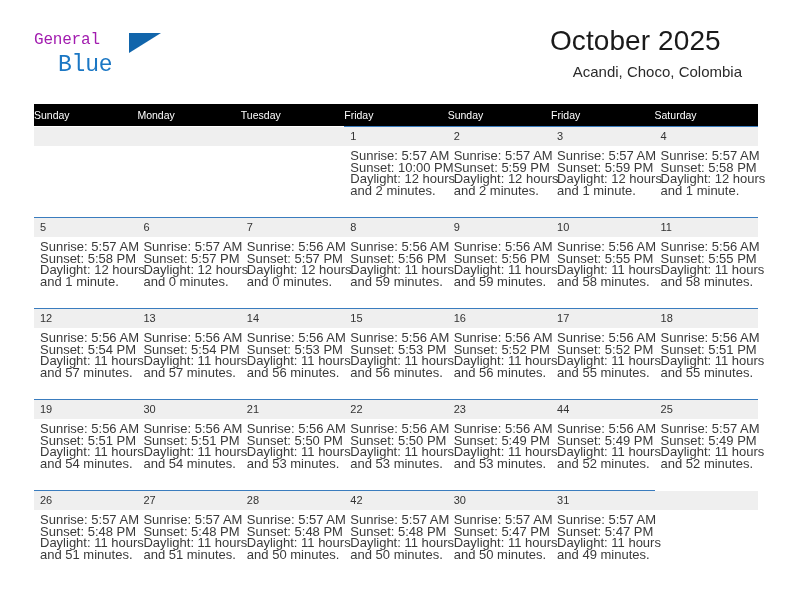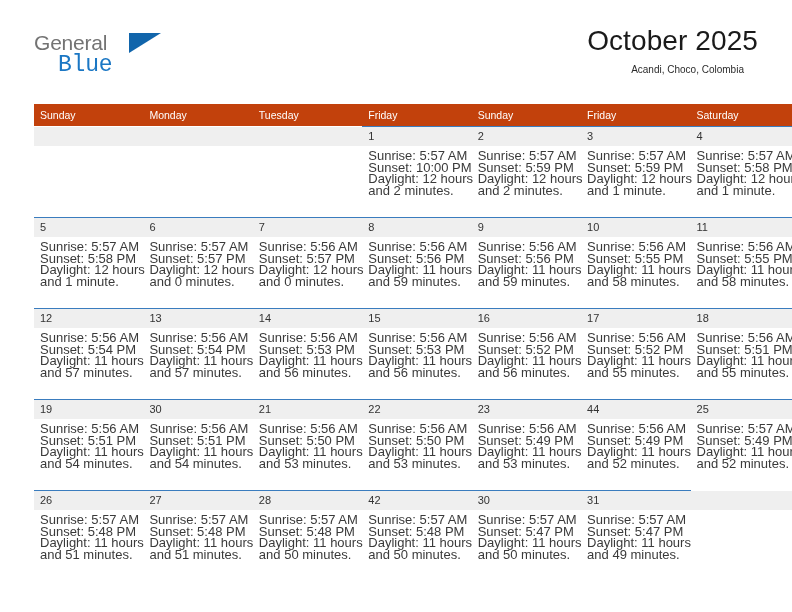--- a/index.html
+++ b/index.html
@@ -33,24 +33,24 @@
     position: absolute;
     left: 0;
     top: 6px;
     width: 230px;
     height: 62px;
   }
   .brand-general {
     position: absolute;
     left: 0;
     top: 0;
-    font-size: 21px;
+    font-size: 16px;
     letter-spacing: -0.2px;
-    color: #737373;
-    font-family: Liberation Sans, sans-serif;
+    color: #a21caf;
+    font-family: Liberation Mono, monospace;
     font-weight: 400;
     line-height: 1;
   }
   .brand-blue {
     position: absolute;
     left: 24px;
     top: 22px;
     font-size: 23px;
     letter-spacing: -0.2px;
     color: #1b77c4;
@@ -63,59 +63,59 @@
     left: 95px;
     top: 1px;
     width: 0;
     height: 0;
     border-left: 32px solid #1165ab;
     border-bottom: 20px solid transparent;
   }
 
   .title-block {
     position: absolute;
-    right: 0;
+    right: 16px;
     top: 0;
-    text-align: left;
+    text-align: center;
   }
   .cal-title {
     font-size: 28px;
     font-weight: 400;
     color: #1a1a1a;
     line-height: 1.05;
     letter-spacing: 0.1px;
   }
   .cal-subtitle {
     margin-top: 9px;
-    font-size: 10px;
+    font-size: 15px;
     font-weight: 400;
     color: #2b2b2b;
     line-height: 1.1;
     margin-left: 44px;
   }
 
   
   .calendar {
     position: absolute;
     left: 34px;
     top: 104px;
     width: 724px;
   }
   table.cal {
     border-collapse: collapse;
     table-layout: fixed;
     width: 724px;
   }
   table.cal th {
-    background: #c2410c;
+    background: #000000;
     color: #ffffff;
     font-size: 10.5px;
     font-weight: 400;
     text-align: left;
-    padding: 5px 0 5px 6px;
+    padding: 5px 0 5px 0;
     height: 11px;
     border: none;
     width: 103.43px;
   }
   table.cal td {
     vertical-align: top;
     padding: 0;
     border: none;
     height: 90px;
     width: 103.43px;

